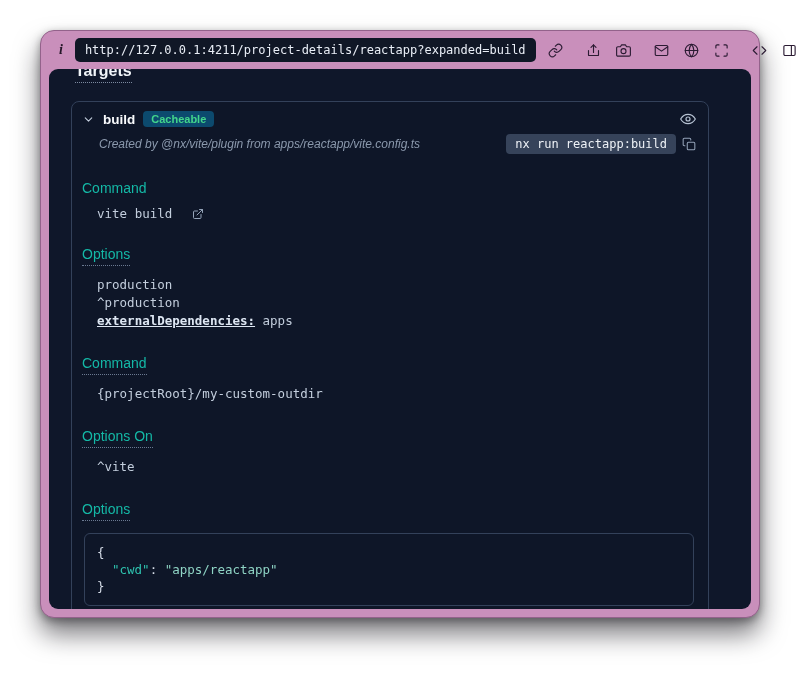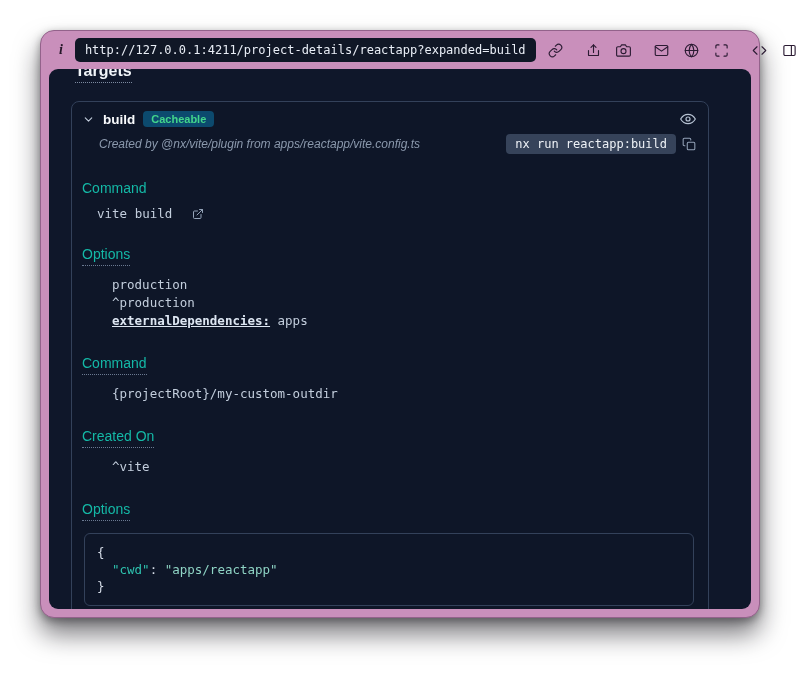--- a/index.html
+++ b/index.html
@@ -64,21 +64,21 @@
   .copy-btn svg { display:block; width:14px; height:14px; stroke:#94a3b8; fill:none;
     stroke-width:1.8; stroke-linecap:round; stroke-linejoin:round; }
   .card-body { padding:13px 12px 18px 10px; }
   .section { margin-bottom:24px; }
   .section:last-child { margin-bottom:4px; }
   .section-label {
     display:inline-block; color:#14b8a6; font-size:14px; margin-bottom:10px;
   }
   .dotted { border-bottom:1px dotted #6b7a92; padding-bottom:3px; }
   .mono { font-family:"DejaVu Sans Mono", monospace; font-size:12.5px; color:#c3cedd; }
-  .value-line { margin-left:30px; line-height:18px; white-space:pre; }
+  .value-line { margin-left:15px; line-height:18px; white-space:pre; }
   .bold-key { font-weight:700; color:#dde6f2;text-decoration:underline; }
   .command-row { display:flex; align-items:center; gap:20px; margin-left:15px; }
   .ext-link { display:flex; cursor:pointer; }
   .ext-link svg { display:block; width:12px; height:12px; stroke:#94a3b8; fill:none;
     stroke-width:2; stroke-linecap:round; stroke-linejoin:round; }
   .code-block { border:1px solid #33415a; border-radius:6px; padding:10px 12px; margin:2px 2px 0 2px; }
   .code-line { font-family:"DejaVu Sans Mono", monospace; font-size:12.5px;
     color:#d7dee9; line-height:17px; white-space:pre; }
   .code-line.indent { padding-left:15px; }
   .json-key { color:#2ec4b0; }
@@ -204,21 +204,21 @@
             <div class="mono value-line">^production</div>
             <div class="mono value-line"><span class="bold-key">externalDependencies:</span><span> apps</span></div>
           </div>
 
           <div class="section">
             <span class="section-label dotted">Command</span>
             <div class="mono value-line">{projectRoot}/my-custom-outdir</div>
           </div>
 
           <div class="section">
-            <span class="section-label dotted">Created On</span>
+            <span class="section-label dotted">Options On</span>
             <div class="mono value-line">^vite</div>
           </div>
 
           <div class="section">
             <span class="section-label dotted">Options</span>
             <div class="code-block">
               <div class="code-line">{</div>
               <div class="code-line indent"><span class="json-key">"cwd"</span><span>: </span><span class="json-value">"apps/reactapp"</span></div>
               <div class="code-line">}</div>
             </div>

